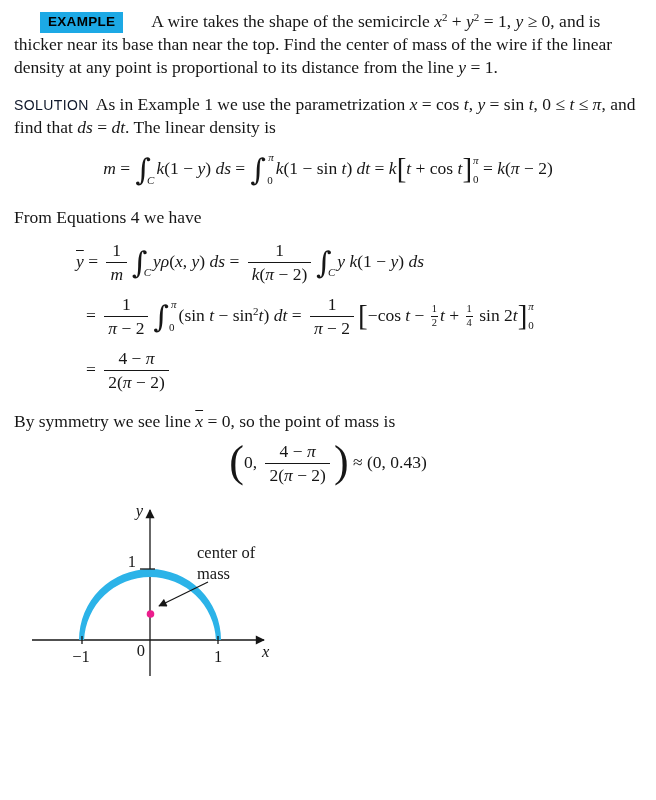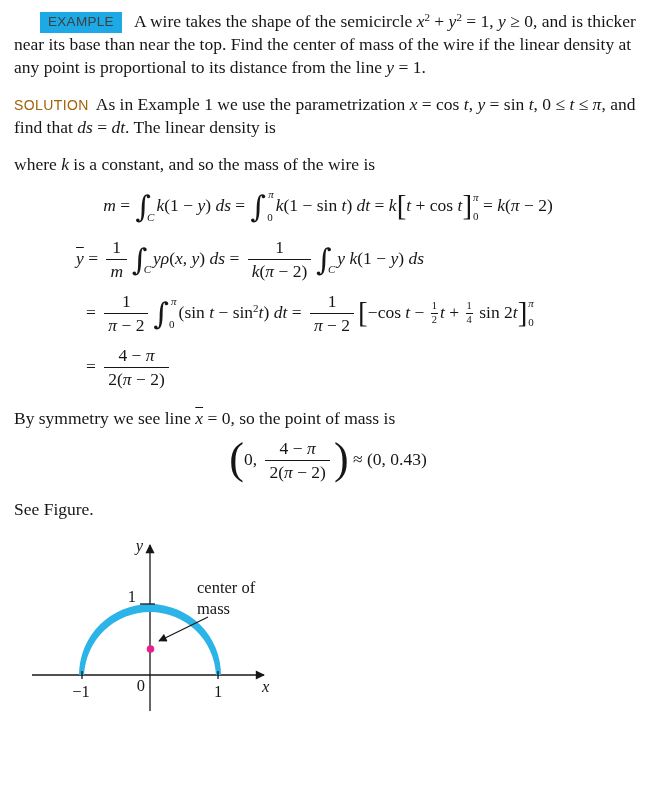--- a/index.html
+++ b/index.html
@@ -11,28 +11,28 @@
   .page{width:656px;height:800px;position:relative;}
   p{margin:0;}
   .para{margin-left:14px;margin-right:8px;line-height:1.3;white-space:normal;}
   .seg{white-space:pre-wrap;}
   .i{font-style:italic;}
   .sup{font-size:11px;vertical-align:6px;}
   .bar{font-style:italic;text-decoration:overline;}
 
   .p-example{margin-top:10px;}
   .badge{
-    display:inline-block;background:#1ca9e5;color:#404040;
-    font-family:"Liberation Sans","DejaVu Sans",sans-serif;font-weight:normal;
-    font-size:13.5px;line-height:1;padding:3px 8px 4px;margin-left:26px;margin-right:12px;
+    display:inline-block;background:#1ca9e5;color:#000000;
+    font-family:"Liberation Sans","DejaVu Sans",sans-serif;font-weight:bold;
+    font-size:13.5px;line-height:1;padding:3px 8px 4px;margin-left:26px;margin-right:28px;
     letter-spacing:.3px;vertical-align:1px;
   }
   .p-solution{margin-top:15px;}
   .sol{
-    color:#a16207;font-family:"Liberation Sans","DejaVu Sans",sans-serif;
+    color:#0f172a;font-family:"Liberation Sans","DejaVu Sans",sans-serif;
     font-size:14px;letter-spacing:.4px;margin-right:7px;
   }
 
   .eq{white-space:pre-wrap;line-height:1.25;}
   .eq-center{text-align:center;}
   .eq-density{margin-top:13px;}
   .p-mass{margin-top:14px;}
   .eq-mass{margin-top:12px;}
   .p-eq4{margin-top:17px;}
   .eq-ybar1{margin-top:11px;padding-left:76px;}
@@ -75,34 +75,33 @@
 
   <p class="para p-example">
     <span class="badge">EXAMPLE</span><span class="seg"><span>A wire takes the shape of the semicircle </span><span class="i">x</span><span class="sup">2</span><span> + </span><span class="i">y</span><span class="sup">2</span><span> = 1, </span><span class="i">y</span><span> ≥ 0, and is thicker near its base than near the top. Find the center of mass of the wire if the linear density at any point is proportional to its distance from the line </span><span class="i">y</span><span> = 1.</span></span>
   </p>
 
   <p class="para p-solution">
     <span class="sol">SOLUTION</span><span class="seg"><span>As in Example 1 we use the parametrization </span><span class="i">x</span><span> = cos </span><span class="i">t</span><span>, </span><span class="i">y</span><span> = sin </span><span class="i">t</span><span>, 0 ≤ </span><span class="i">t</span><span> ≤ </span><span class="i">π</span><span>, and find that </span><span class="i">ds</span><span> = </span><span class="i">dt</span><span>. The linear density is</span></span>
   </p>
 
 
-  <p class="para p-mass seg"><span>where </span><span class="i">k</span><span> is a constant, and so the mass of the wire is</span></p>
 
   <div class="eq eq-center eq-mass"><span class="i">m</span><span> = </span><span class="int solo"><span class="g">∫</span><span class="l"><span class="b i">C</span></span></span><span class="i">k</span><span>(1 − </span><span class="i">y</span><span>) </span><span class="i">ds</span><span> = </span><span class="int"><span class="g">∫</span><span class="l"><span class="t i">π</span><span class="b">0</span></span></span><span class="i">k</span><span>(1 − sin </span><span class="i">t</span><span>) </span><span class="i">dt</span><span> = </span><span class="i">k</span><span class="big">[</span><span class="i">t</span><span> + cos </span><span class="i">t</span><span class="big">]</span><span class="lims"><span class="t i">π</span><span class="b">0</span></span><span> = </span><span class="i">k</span><span>(</span><span class="i">π</span><span> − 2)</span></div>
 
+  <p class="para p-eq4">From Equations 4 we have</p>
 
   <div class="eq eq-ybar1"><span class="bar">y</span><span> = </span><span class="frac"><span class="num"><span>1</span></span><span class="den"><span class="i">m</span></span></span><span class="int solo"><span class="g">∫</span><span class="l"><span class="b i">C</span></span></span><span class="i">y</span><span class="i">ρ</span><span>(</span><span class="i">x</span><span>, </span><span class="i">y</span><span>) </span><span class="i">ds</span><span> = </span><span class="frac"><span class="num"><span>1</span></span><span class="den"><span class="i">k</span><span>(</span><span class="i">π</span><span> − 2)</span></span></span><span class="int solo"><span class="g">∫</span><span class="l"><span class="b i">C</span></span></span><span class="i">y</span><span> </span><span class="i">k</span><span>(1 − </span><span class="i">y</span><span>) </span><span class="i">ds</span></div>
   <div class="eq eq-ybar2"><span>= </span><span class="frac"><span class="num"><span>1</span></span><span class="den"><span class="i">π</span><span> − 2</span></span></span><span class="int"><span class="g">∫</span><span class="l"><span class="t i">π</span><span class="b">0</span></span></span><span>(sin </span><span class="i">t</span><span> − sin</span><span class="sup">2</span><span class="i">t</span><span>) </span><span class="i">dt</span><span> = </span><span class="frac"><span class="num"><span>1</span></span><span class="den"><span class="i">π</span><span> − 2</span></span></span><span class="big">[</span><span>−cos </span><span class="i">t</span><span> − </span><span class="sfrac"><span class="num">1</span><span class="den">2</span></span><span class="i">t</span><span> + </span><span class="sfrac"><span class="num">1</span><span class="den">4</span></span><span> sin 2</span><span class="i">t</span><span class="big">]</span><span class="lims"><span class="t i">π</span><span class="b">0</span></span></div>
   <div class="eq eq-ybar3"><span>= </span><span class="frac"><span class="num"><span>4 − </span><span class="i">π</span></span><span class="den"><span>2(</span><span class="i">π</span><span> − 2)</span></span></span></div>
 
   <p class="para p-symmetry seg"><span>By symmetry we see line </span><span class="bar">x</span><span> = 0, so the point of mass is</span></p>
 
   <div class="eq eq-center eq-com"><span class="bigp">(</span><span>0, </span><span class="frac"><span class="num"><span>4 − </span><span class="i">π</span></span><span class="den"><span>2(</span><span class="i">π</span><span> − 2)</span></span></span><span class="bigp">)</span><span> ≈ (0, 0.43)</span></div>
 
-  <p class="para p-see">See Figure.</p>
 
   <svg class="figure" width="300" height="196" viewBox="0 0 300 196" xmlns="http://www.w3.org/2000/svg">
     <defs>
       <marker id="ah" viewBox="0 0 10 10" refX="9" refY="5" markerWidth="9" markerHeight="7" orient="auto-start-reverse">
         <path d="M0 0 L10 5 L0 10 z" fill="#161616"></path>
       </marker>
     </defs>
 
     <line x1="2" y1="146" x2="234" y2="146" stroke="#161616" stroke-width="1.3" marker-end="url(#ah)"></line>
     <line x1="120" y1="182" x2="120" y2="16" stroke="#161616" stroke-width="1.3" marker-end="url(#ah)"></line>

